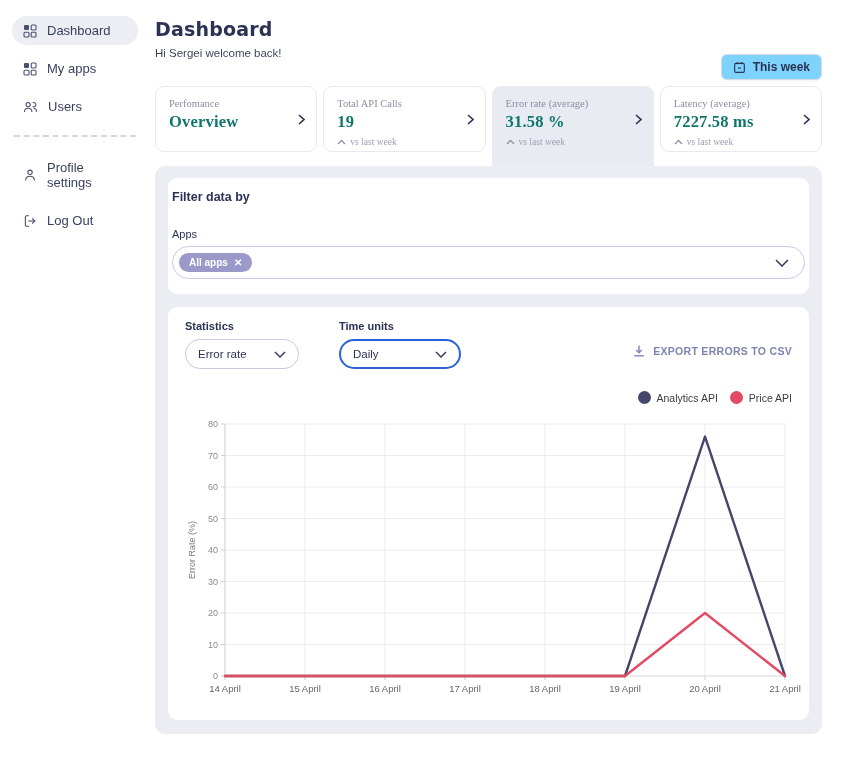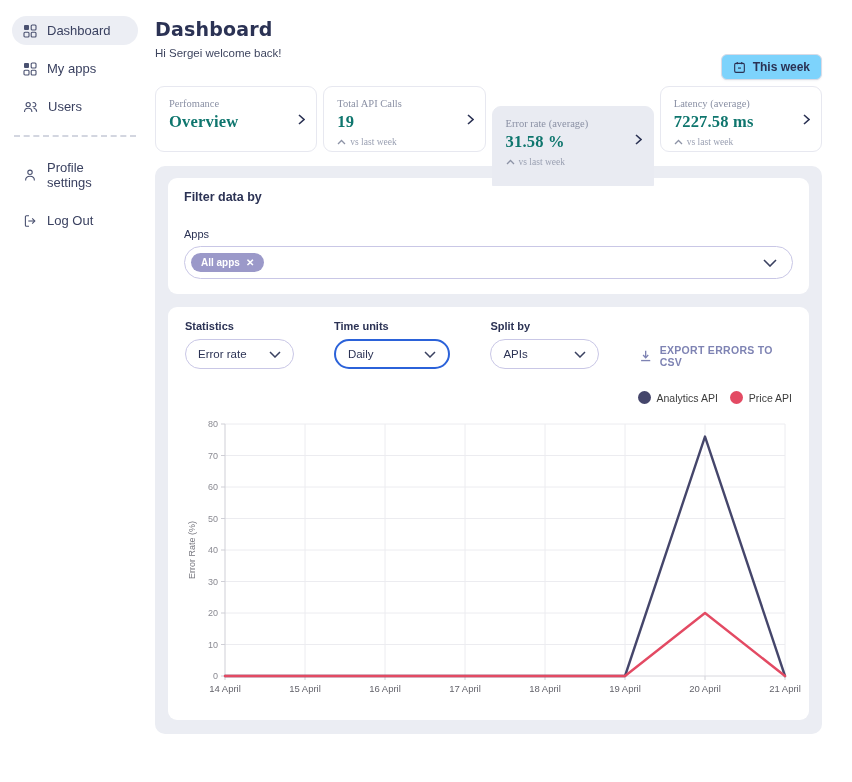--- a/index.html
+++ b/index.html
@@ -21,31 +21,31 @@
   .greeting { margin-top:7px; font-size:11.5px; color:#3e455f; }
   .week-btn { position:absolute; right:0; top:54px; display:flex; align-items:center; gap:7px;
               background:#7dd3fc; border:1px solid #d9dbe6; border-radius:6px; padding:5px 11px;
               font-size:12px; font-weight:bold; color:#2b3254; cursor:pointer;
               box-shadow:0 1px 2px rgba(40,50,90,.06); }
 
   
   .cards { display:flex; gap:6px; align-items:flex-start; margin-top:27px; height:80px;font-family:Liberation Serif, serif; }
   .card { flex:1; position:relative; background:#fff; border:1px solid #e7e8f0; border-radius:9px;
           padding:11px 13px; height:66px; cursor:pointer; }
-  .card.selected { background:#e9ebf2; border:1px solid #e9ebf2; height:80px; border-radius:9px 9px 0 0;margin-top:20px; }
+  .card.selected { background:#e9ebf2; border:1px solid #e9ebf2; height:80px; border-radius:9px 9px 0 0; }
   .card-label { font-size:10.5px; color:#8a90a4; }
   .card-value { margin-top:3px; font-size:16.5px; font-weight:bold; color:#0f766e; letter-spacing:.2px; }
   .card-chev { position:absolute; right:11px; top:27px; }
   .card-compare { margin-top:5px; display:flex; align-items:center; gap:4px; font-size:9.5px; color:#9aa0b2; }
 
   
   .panel { background:#ebedf3; border-radius:10px; padding:12px 13px 14px; }
   .white-card { background:#fff; border-radius:9px; }
 
-  .filter-card { padding:12px 16px 15px; }
+  .filter-card { padding:12px 4px 15px; }
   .filter-title { font-size:12.5px; font-weight:bold; color:#2b3254; }
   .filter-sub { margin-top:24px; font-size:11px; color:#2b3254; }
   .apps-select { margin-top:6px; height:33px; border:1.5px solid #c9c7e6; border-radius:17px;
                  display:flex; align-items:center; justify-content:space-between; padding:0 15px 0 6px; cursor:pointer; }
   .chip { display:inline-flex; align-items:center; gap:6px; background:#9b99c9; color:#fff;
           font-size:10px; font-weight:bold; border-radius:12px; padding:4px 10px; cursor:pointer; }
   .chip .x { font-size:10px; line-height:1; cursor:pointer; }
 
   .chart-card { margin-top:13px; padding:13px 17px 10px; }
   .controls { display:flex; gap:40px; align-items:flex-start; }
@@ -208,29 +208,20 @@
             <span>Error rate</span>
             <svg width="12" height="7" viewBox="0 0 12 7" fill="none" stroke="#3a4160" stroke-width="1.5">
                 <path d="M1 1 L6 6 L11 1"></path>
               </svg>
           </div>
         </div>
         <div class="ctl-time">
           <div class="ctl-label">Time units</div>
           <div class="select-pill focused">
             <span>Daily</span>
-            <svg width="12" height="7" viewBox="0 0 12 7" fill="none" stroke="#3a4160" stroke-width="1.5">
-                <path d="M1 1 L6 6 L11 1"></path>
-              </svg>
-          </div>
-        </div>
-        <div class="ctl-split">
-          <div class="ctl-label">Split by</div>
-          <div class="select-pill">
-            <span>APIs</span>
             <svg width="12" height="7" viewBox="0 0 12 7" fill="none" stroke="#3a4160" stroke-width="1.5">
                 <path d="M1 1 L6 6 L11 1"></path>
               </svg>
           </div>
         </div>
         <div class="export-link">
           <svg width="14" height="14" viewBox="0 0 14 14" fill="none" stroke="#7e83b3" stroke-width="1.4">
             <path d="M7 1.5 V8.5"></path>
               <path d="M4.3 6 L7 8.8 L9.7 6"></path>
               <path d="M2.2 11.8 H11.8"></path>

